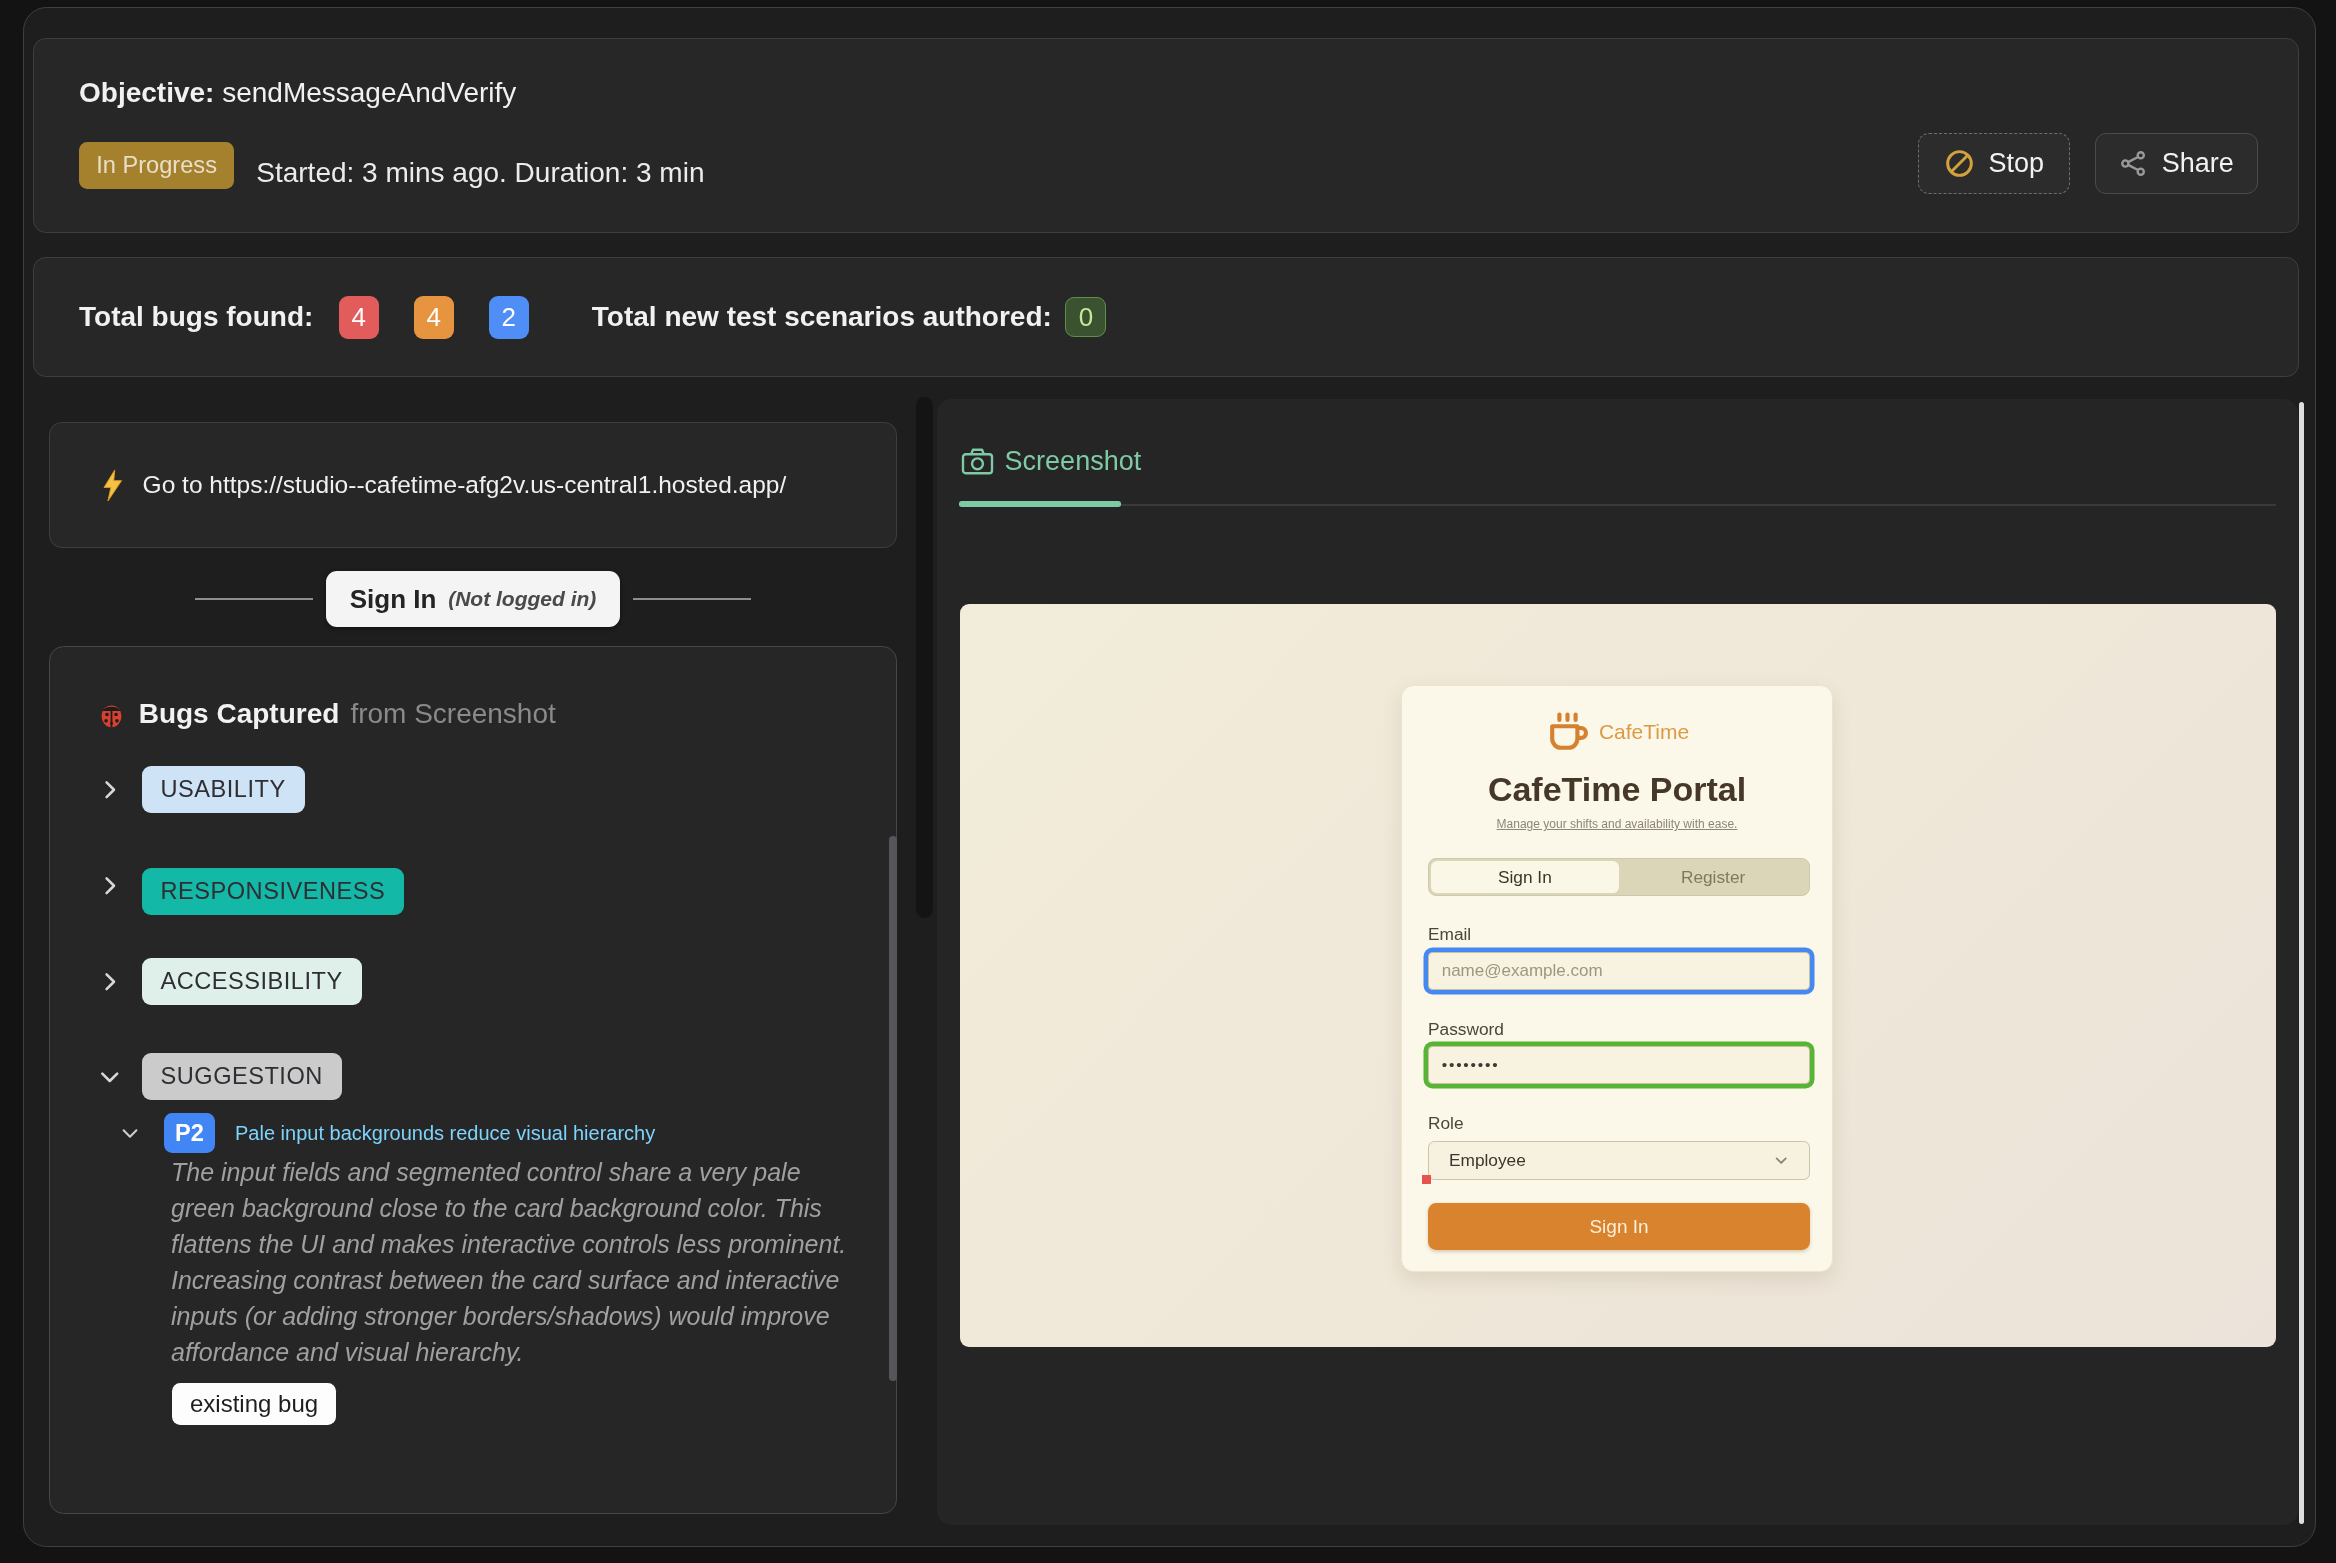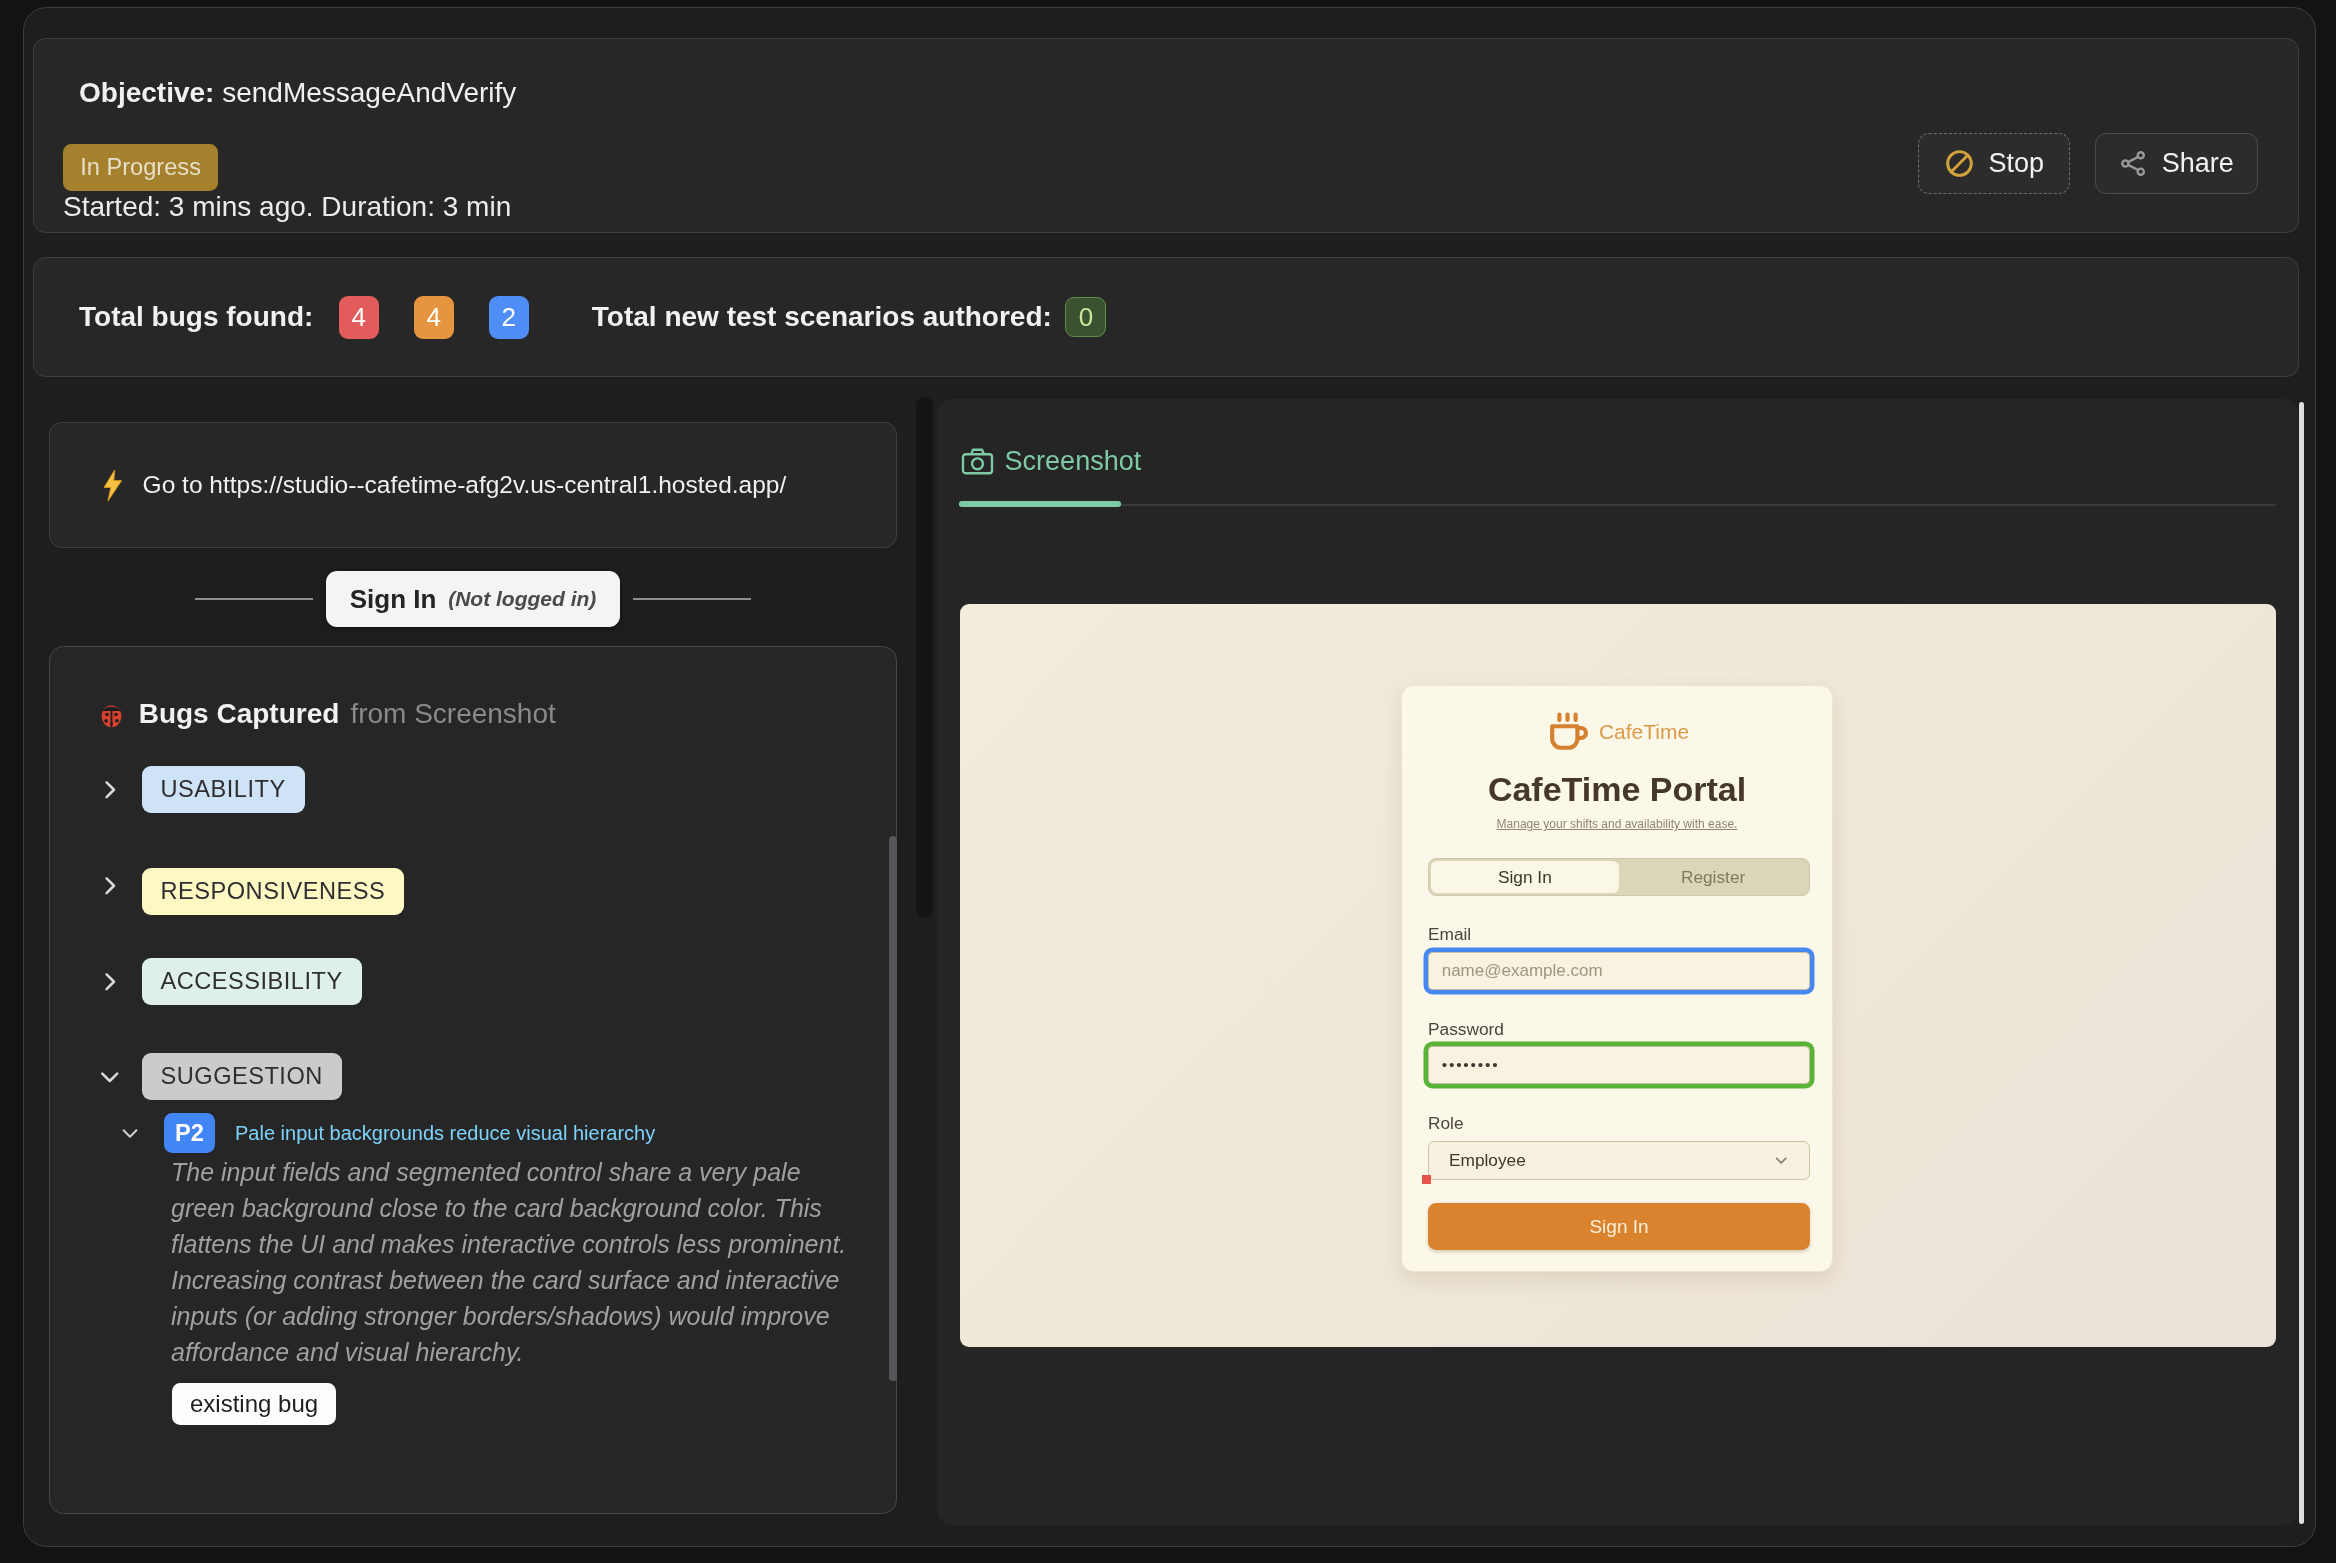--- a/index.html
+++ b/index.html
@@ -8,21 +8,21 @@
 
   
   .frame { position:absolute; left:23px; top:7.3px; width:2293px; height:1540px;
     background:#1e1e1e; border:1.8px solid #3f3f42; border-radius:23.6px; }
 
   
   .header-card { position:absolute; left:33px; top:38px; width:2266px; height:195px;
     background:#272727; border:0.9px solid #3e3e3e; border-radius:12.7px; }
   .objective-line { position:absolute; left:45px; top:38px; font-size:28px; color:#f1f1f1; }
   .objective-line b { font-weight:bold; }
-  .status-row { position:absolute; left:29px; top:105px; height:45px; display:flex; align-items:flex-start;flex-direction:column; }
+  .status-row { position:absolute; left:45px; top:105px; height:45px; display:flex; align-items:flex-end; }
   .badge-inprogress { background:#a5812d; color:#e7dfc9; font-size:23.6px; padding:10px 17.3px;
     border-radius:8.2px; margin-right:22px; }
   .started-text { font-size:28px; color:#ececec; }
   .btn { position:absolute; top:94px; height:61px; display:flex; align-items:center; justify-content:center;
     gap:13.6px; background:#2c2c2c; border-radius:11px; color:#f2f2f2; font-size:27px; cursor:pointer; }
   .btn-stop { left:1884px; width:152px; border:1.8px dashed #6e6e6e; }
   .btn-share { left:2061px; width:163px; border:0.9px solid #4b4b4b; }
 
   
   .stats-card { position:absolute; left:33px; top:257px; width:2266px; height:120px;
@@ -56,21 +56,21 @@
   .bugs-card { position:absolute; left:49px; top:646px; width:848px; height:868px;
     background:#262626; border:0.9px solid #46464c; border-radius:14.5px;padding-left:28px; }
   .bugs-header { position:absolute; left:47px; top:51px; display:flex; align-items:center; }
   .bugs-title { font-size:28px; font-weight:bold; color:#f2f2f2; margin-left:12.7px; }
   .bugs-sub { font-size:28px; color:#8a8a8a; margin-left:11px; }
   .cat-row { position:absolute; left:0; width:100%; height:47px; display:flex; align-items:center; cursor:pointer; }
   .cat-row svg { margin-left:47px; }
   .chip { margin-left:19px; height:47px; display:flex; align-items:center; padding:0 19px;
     border-radius:9px; font-size:23.6px; letter-spacing:0.5px; color:#2e2e33; }
   .chip-usability { background:#cfe3f6; }
-  .chip-responsiveness { background:#fef9c3;margin-top:12px; }
+  .chip-responsiveness { background:#14b8a6;margin-top:12px; }
   .chip-accessibility { background:#def0e9; }
   .chip-suggestion { background:#cbcbcb; }
 
   .bug-row { position:absolute; left:69px; top:458px; display:flex; align-items:center; cursor:pointer;margin-top:8px; }
   .p2-badge { margin-left:23px; background:#4286f5; color:#fff; font-size:23.6px; font-weight:bold;
     border-radius:8.2px; width:51px; height:40px; display:flex; align-items:center; justify-content:center; }
   .bug-title { font-size:20px; color:#7dd3fc; margin-left:20px; }
   .bug-desc { position:absolute; left:121px; top:507px; width:677px; font-size:25px;
     font-style:italic; color:#a0a0a0; line-height:36px; }
   .bug-tag { position:absolute; left:122px; top:736px; background:#fdfdfd; color:#1e1e1e;

